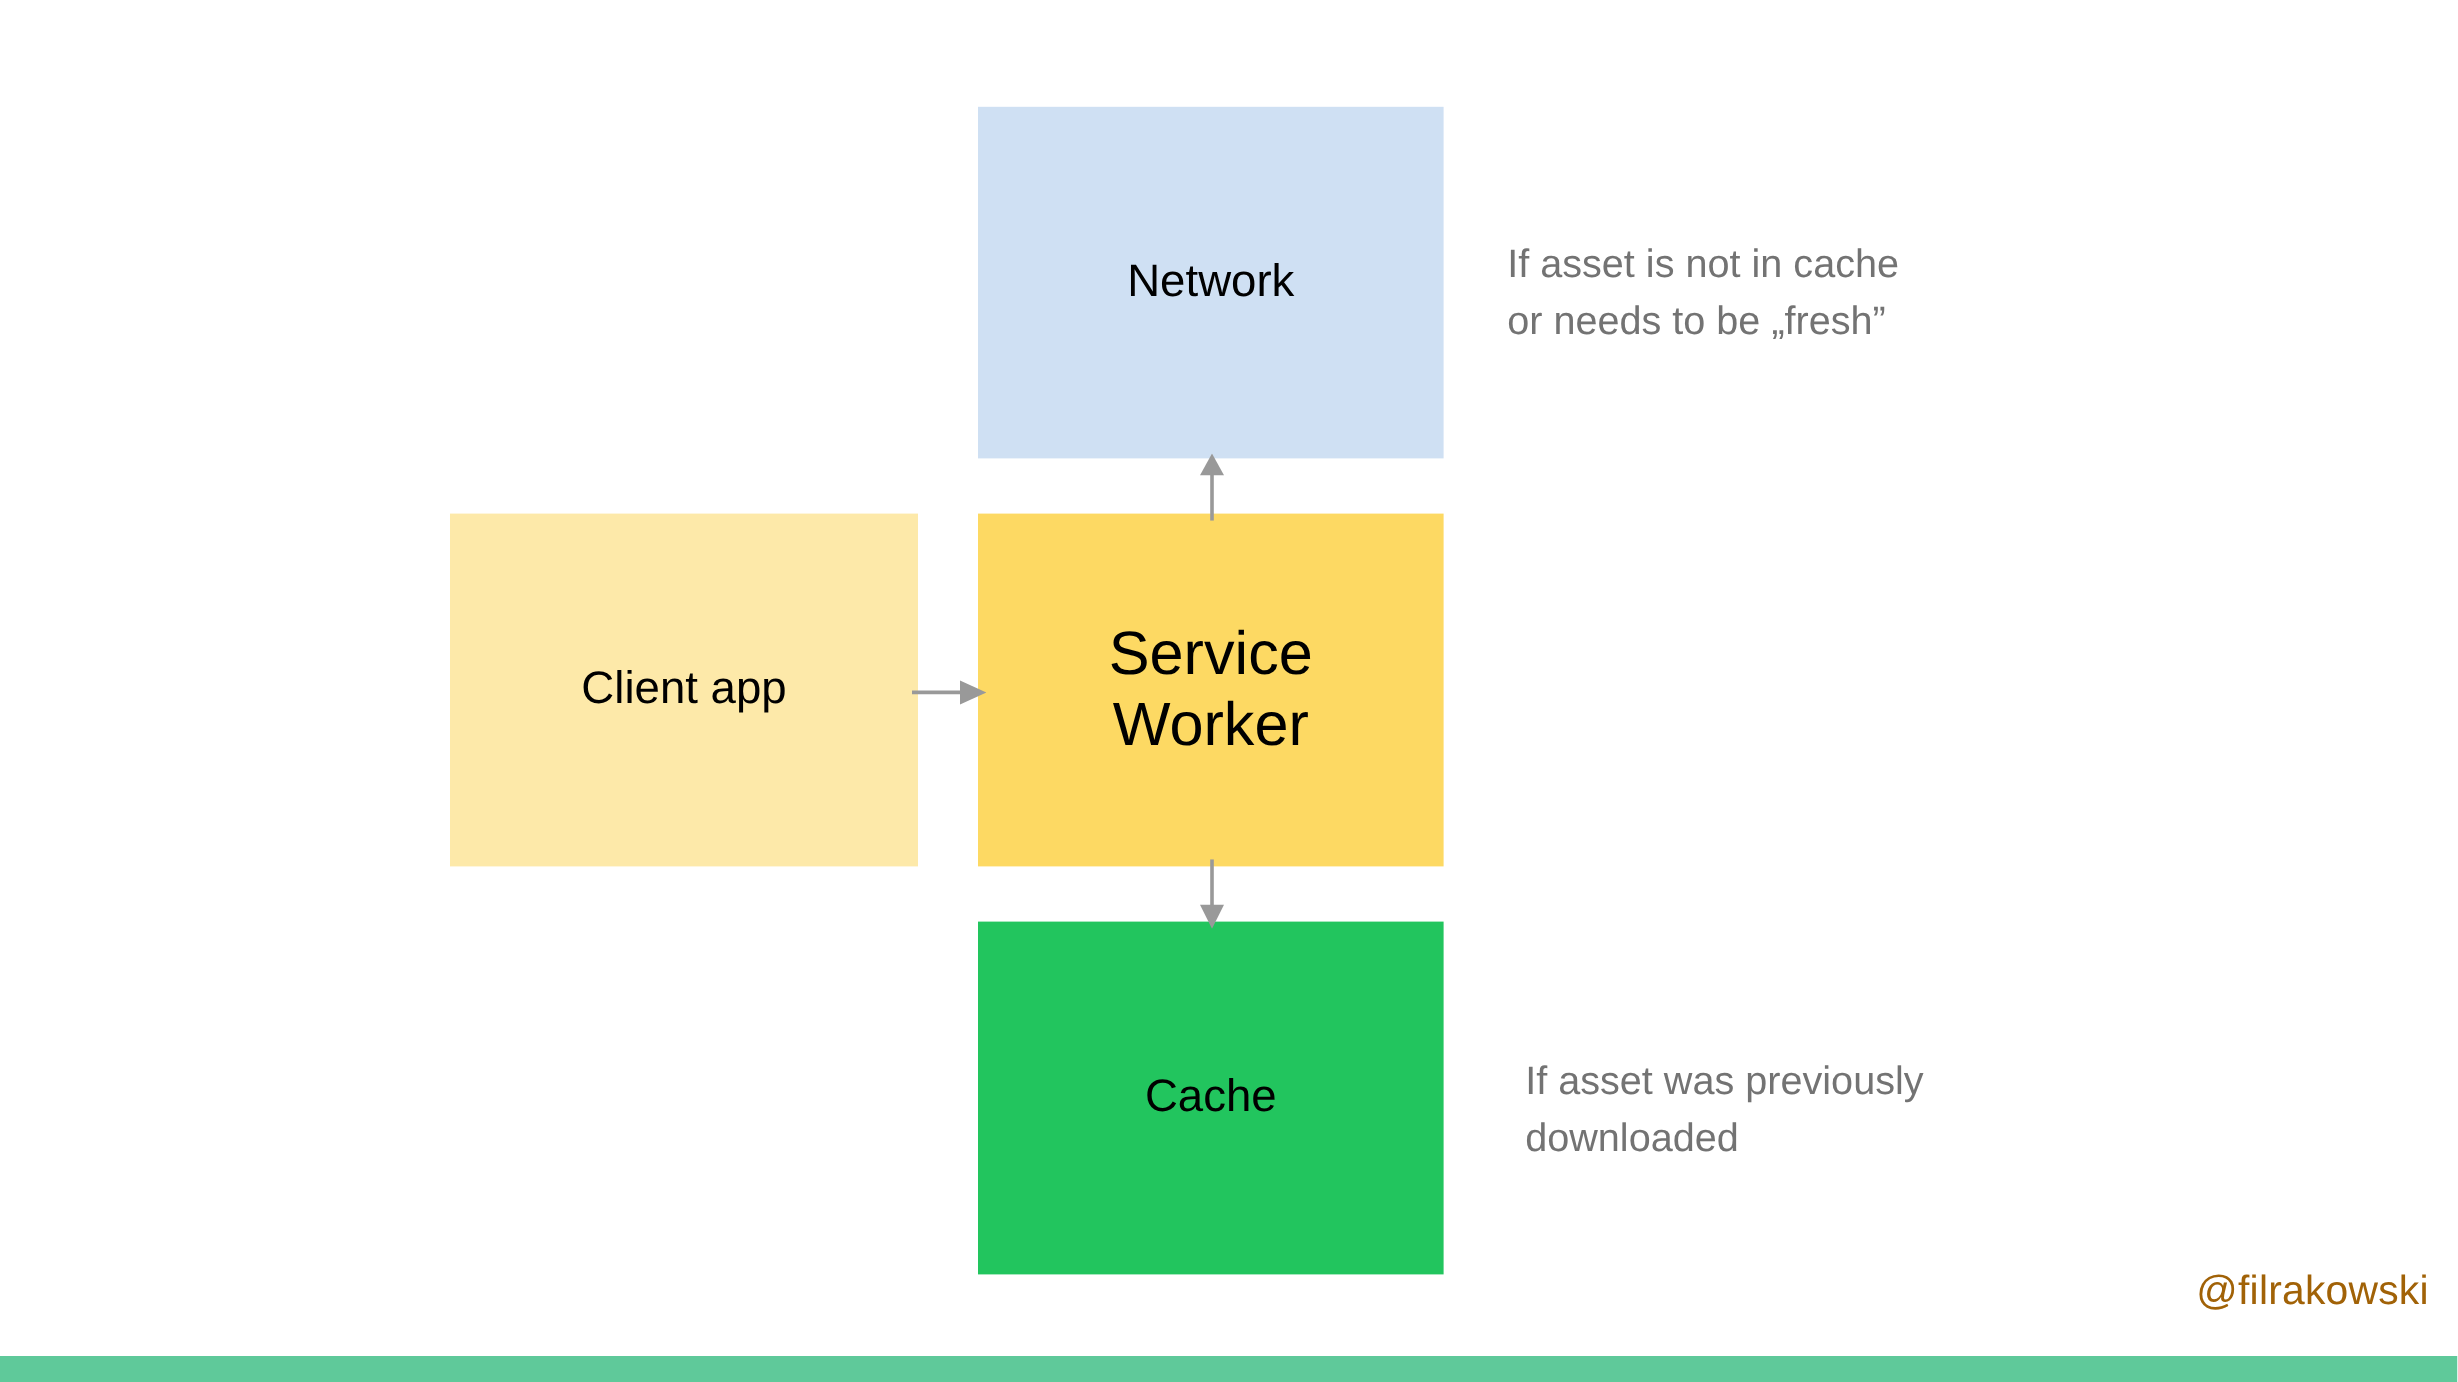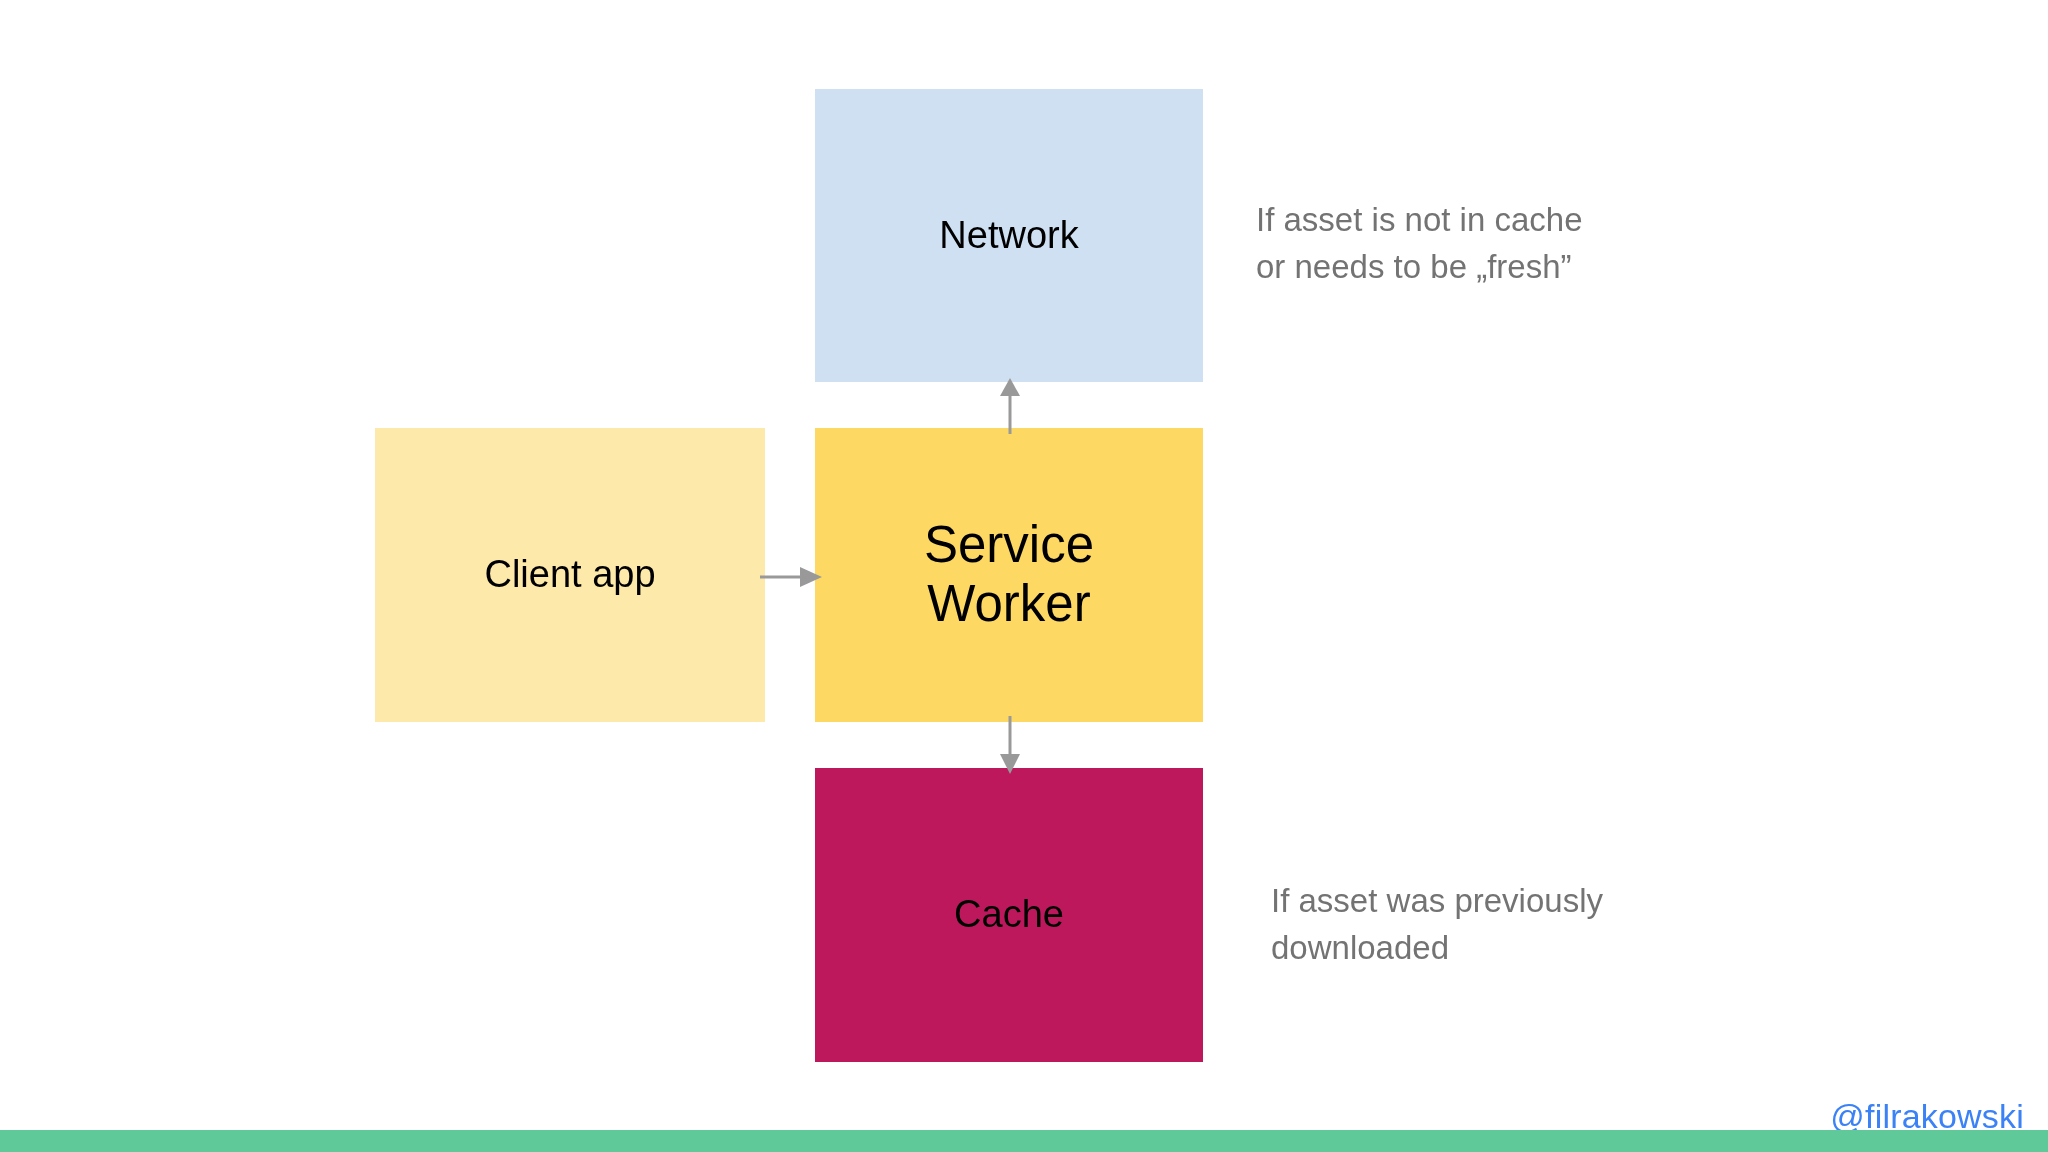--- a/index.html
+++ b/index.html
@@ -37,21 +37,21 @@
     width: 388px;
     height: 293px;
     background: #cfe0f3;
     font-size: 38px;
   }
   .node-cache {
     left: 815px;
     top: 768px;
     width: 388px;
     height: 294px;
-    background: #be185d;
+    background: #22c55e;
     font-size: 38px;
   }
   .node-client {
     left: 375px;
     top: 428px;
     width: 390px;
     height: 294px;
     background: #fde9a9;
     font-size: 38px;
   }
@@ -80,23 +80,23 @@
     line-height: 1.42;
     white-space: pre-line;
   }
   .annotation-network { left: 1256px; top: 197px; width: 520px; }
   .annotation-cache   { left: 1256px; top: 878px; width: 520px; margin-left: 15px; }
 
   
   .handle {
     position: absolute;
     right: 24px;
-    top: 1097px;
+    top: 1057px;
     font-size: 34px;
-    color: #3b82f6;
+    color: #a16207;
     letter-spacing: 0.2px;
   }
   .footer-bar {
     position: absolute;
     left: 0;
     bottom: 0;
     width: 2048px;
     height: 22px;
     background: #5fc99a;
   }

